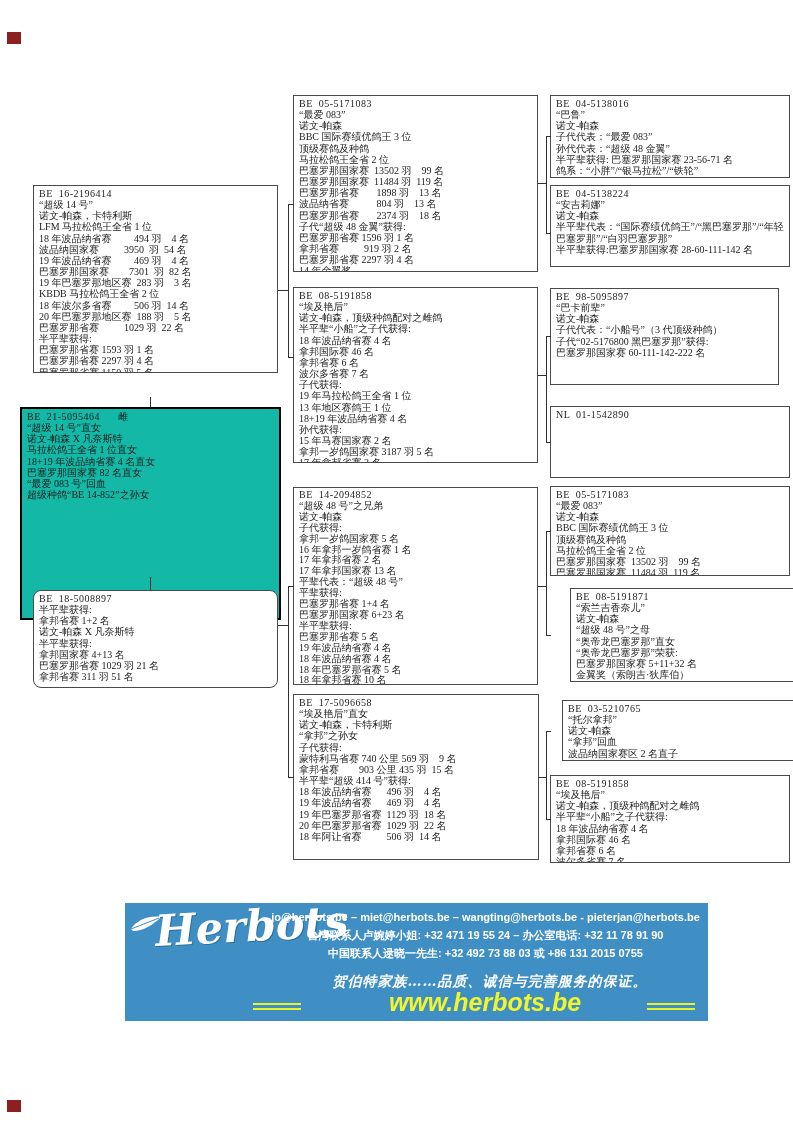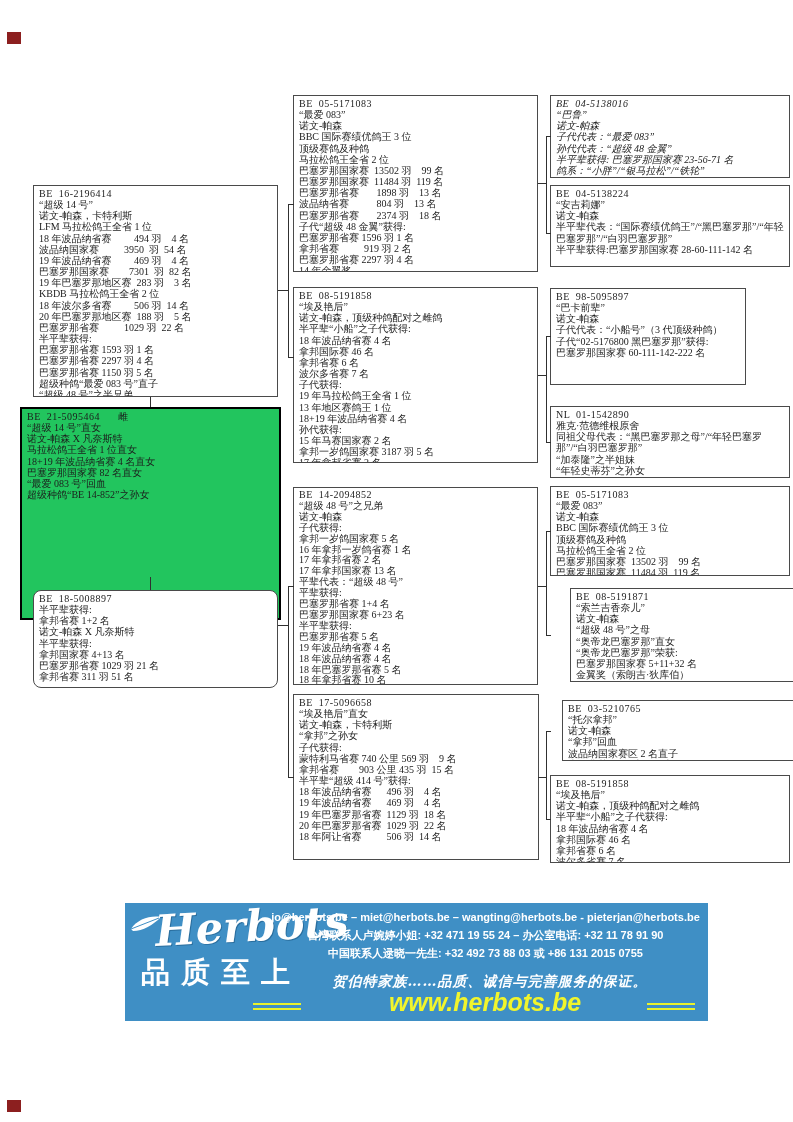--- a/index.html
+++ b/index.html
@@ -9,30 +9,30 @@
     -webkit-font-smoothing:antialiased;
   }
   
   .pbox{
     position:absolute;background:#ffffff;border:1px solid #4a4a4a;
     box-sizing:border-box;padding:2px 4px 0 5px;overflow:hidden;
     font-size:10px;line-height:11.15px;color:#1c1c1c;
   }
   .pbox .ring{white-space:pre;letter-spacing:.5px;}
   .pbox .body{white-space:pre-wrap;}
-  .box-l1  {left:33px; top:185px; width:245px;height:212px;}
-  .box-main{left:20px; top:407px; width:261px;height:213px;border:2px solid #000;background:#22c55e;}
+  .box-l1  {left:33px; top:185px; width:245px;height:188px;}
+  .box-main{left:20px; top:407px; width:261px;height:213px;border:2px solid #000;background:#14b8a6;}
   .box-l3  {left:33px; top:590px; width:245px;height:98px;border-radius:8px;}
   .box-m1  {left:293px;top:95px;  width:245px;height:177px;}
   .box-m2  {left:293px;top:287px; width:245px;height:176px;}
   .box-m3  {left:293px;top:487px; width:245px;height:198px;line-height:10.9px;}
   .box-m4  {left:293px;top:694px; width:246px;height:166px;}
-  .box-r1  {left:550px;top:95px;  width:240px;height:83px;font-style:italic;}
+  .box-r1  {left:550px;top:95px;  width:240px;height:83px;}
   .box-r2  {left:550px;top:185px; width:240px;height:82px;}
-  .box-r3  {left:550px;top:288px; width:196px;height:97px;}
+  .box-r3  {left:550px;top:288px; width:229px;height:97px;}
   .box-r4  {left:550px;top:406px; width:240px;height:72px;}
   .box-r5  {left:550px;top:486px; width:240px;height:90px;}
   .box-r6  {left:529px;top:588px; width:260px;height:94px;margin-left:41px;}
   .box-r7  {left:562px;top:700px; width:240px;height:61px;}
   .box-r8  {left:550px;top:775px; width:240px;height:88px;}
   
   .cline{position:absolute;background:#303030;}
   
   .marker{position:absolute;left:7px;width:14px;height:12px;background:#8c1f1f;}
   .marker-top{top:32px;}
@@ -217,24 +217,20 @@
   <div class="ring">BE  98-5095897</div>
   <div class="body">“巴卡前辈”
 诺文-帕森
 子代代表：“小船号”（3 代顶级种鸽）
 子代“02-5176800 黑巴塞罗那”获得:
 巴塞罗那国家赛 60-111-142-222 名</div>
 </div>
 
 <div class="pbox box-r4">
   <div class="ring">NL  01-1542890</div>
-  <div class="body">雅克·范德维根原舍
-同祖父母代表：“黑巴塞罗那之母”/“年轻巴塞罗那”/“白羽巴塞罗那”
-“加泰隆”之半姐妹
-“年轻史蒂芬”之孙女</div>
 </div>
 
 <div class="pbox box-r5">
   <div class="ring">BE  05-5171083</div>
   <div class="body">“最爱 083”
 诺文-帕森
 BBC 国际赛绩优鸽王 3 位
 顶级赛鸽及种鸽
 马拉松鸽王全省 2 位
 巴塞罗那国家赛  13502 羽    99 名
@@ -307,21 +303,20 @@
 
 <div class="banner">
   <div class="brand-wrap">
     <span class="feather">
       <svg width="34" height="26" viewBox="0 0 34 26">
         <path d="M2 16 C8 6, 22 2, 32 4 C24 12, 14 18, 4 18 Z" fill="#ffffff"></path>
         <path d="M2 16 L30 5" stroke="#3f8fc5" stroke-width="1" fill="none"></path>
       </svg>
     </span>
     <span class="brand-script">Herbots</span>
-    <div class="slogan">品质至上</div>
   </div>
 
   <div class="contact-col">
     <div class="contact-line">jo@herbots.be – miet@herbots.be – wangting@herbots.be - pieterjan@herbots.be</div>
     <div class="contact-line">台湾联系人卢婉婷小姐: +32 471 19 55 24 – 办公室电话: +32 11 78 91 90</div>
     <div class="contact-line">中国联系人逯晓一先生: +32 492 73 88 03 或 +86 131 2015 0755</div>
   </div>
 
   <div class="tagline">贺伯特家族……品质、诚信与完善服务的保证。</div>
 

